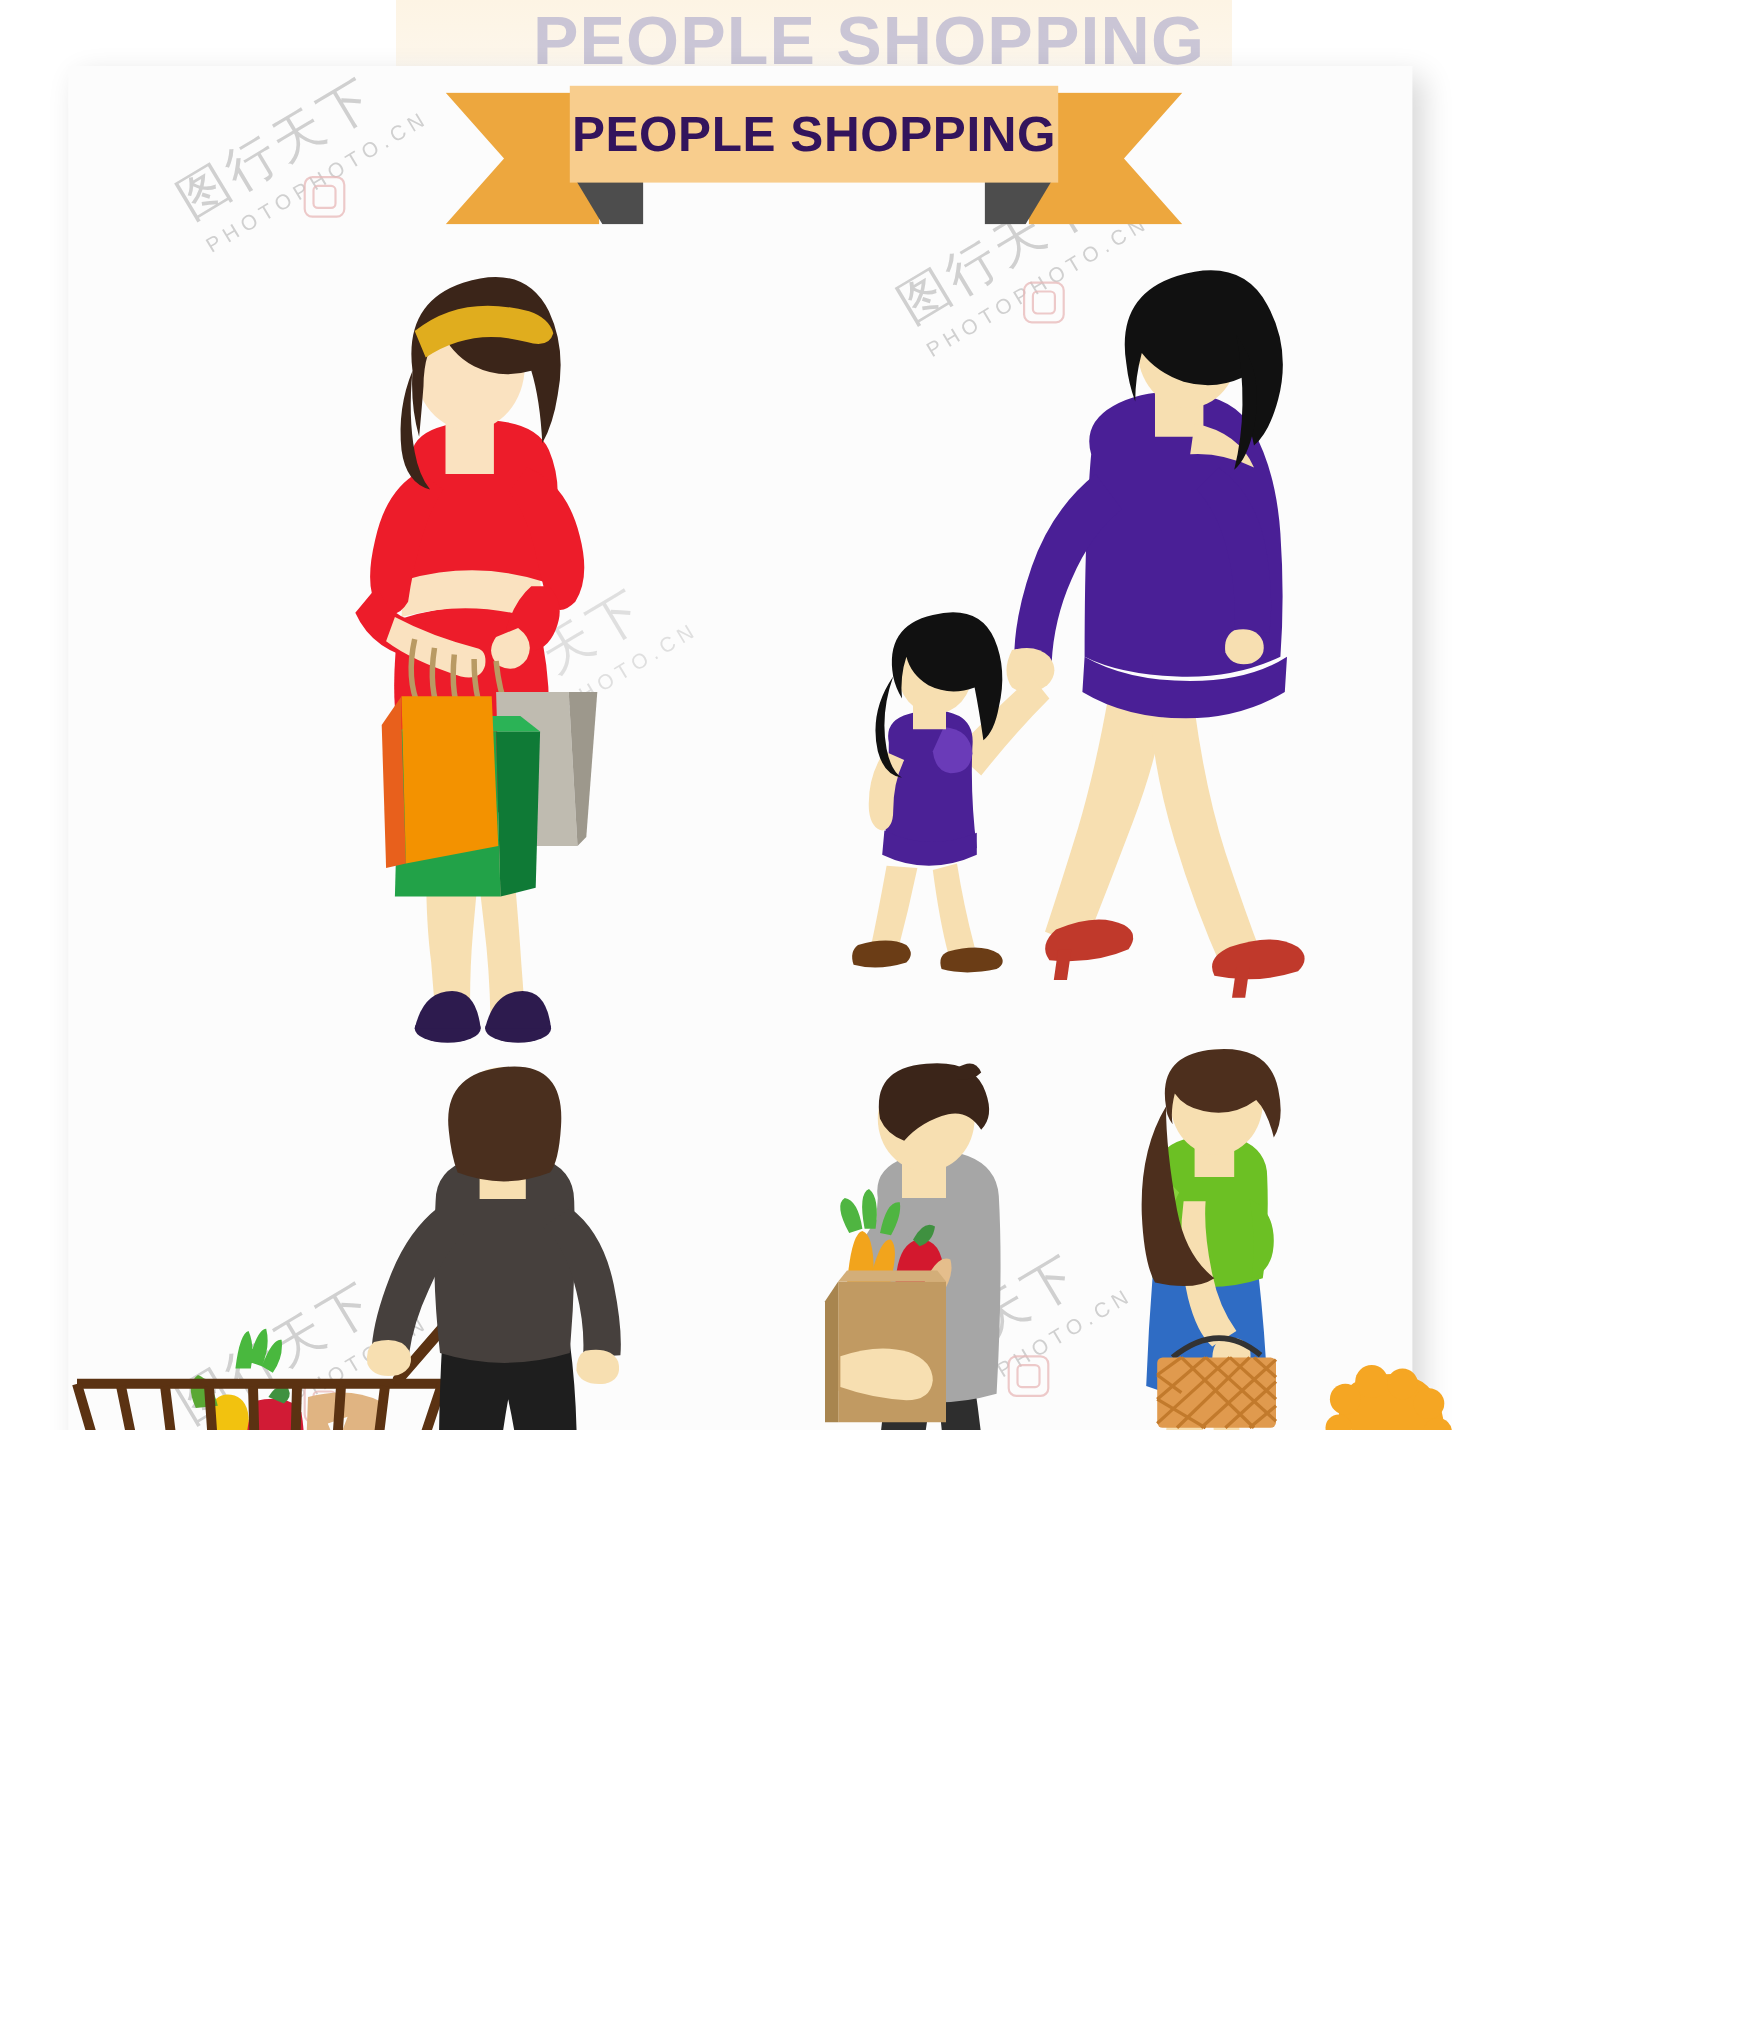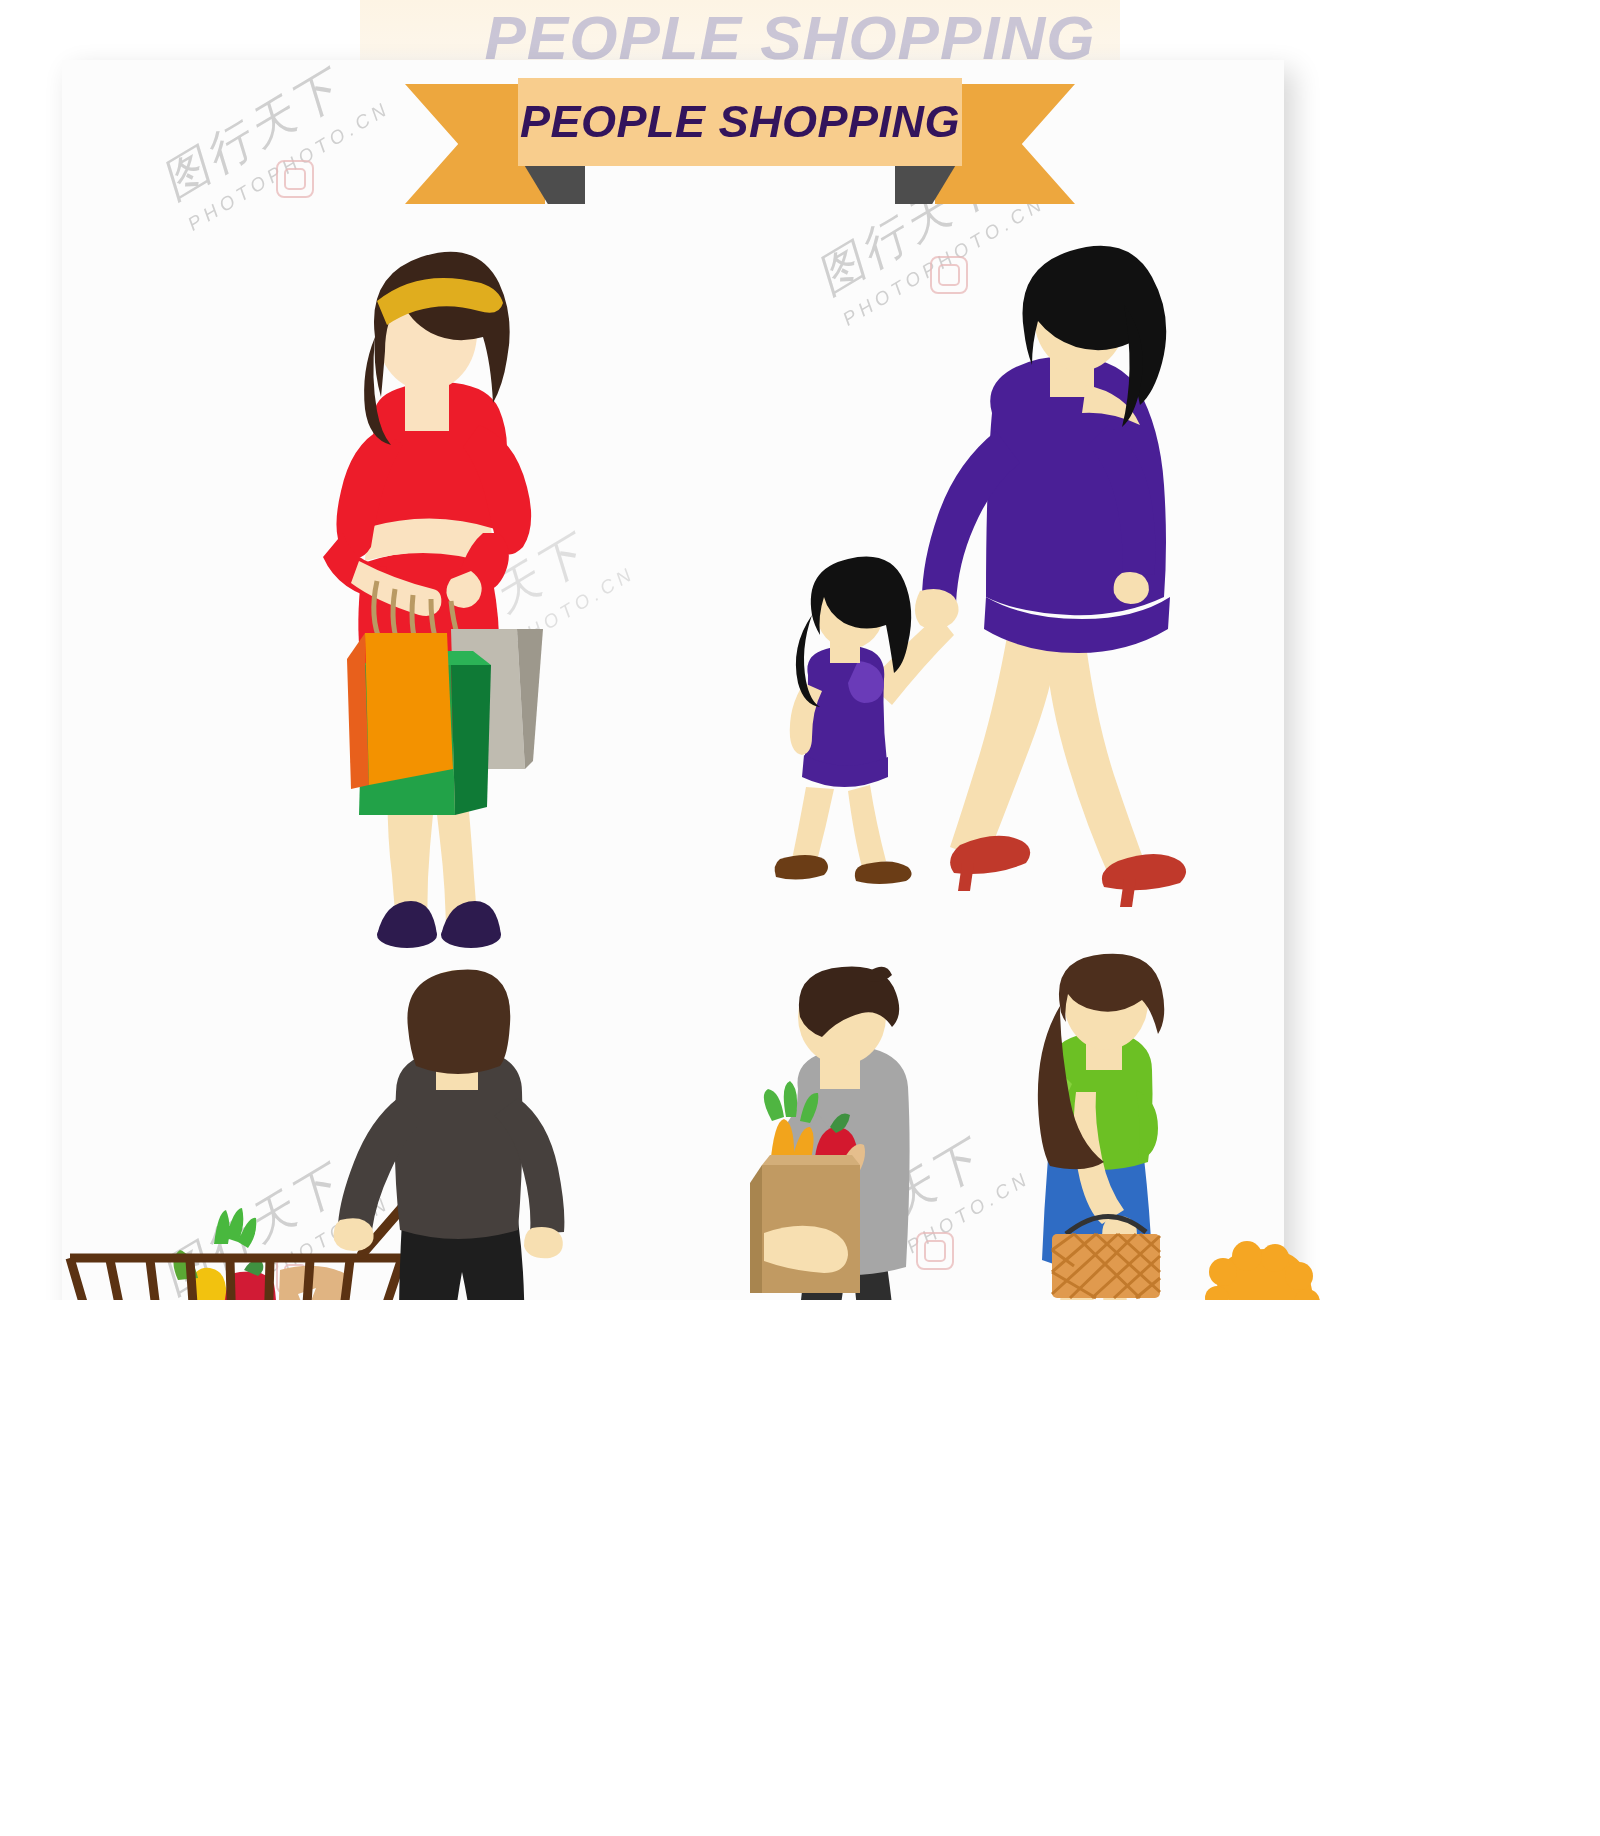--- a/index.html
+++ b/index.html
@@ -4,21 +4,21 @@
 <title>People Shopping</title>
 <style>
   html,body{margin:0;padding:0;}
   body{
     width:1600px;height:1836px;
     background:#ffffff;
     font-family:"Liberation Sans", sans-serif;
     overflow:hidden;
     position:relative;
   }
-  #stage{position:absolute;left:0;top:0;width:1600px;height:1300px;overflow:hidden;font-style:italic;}
+  #stage{position:absolute;left:0;top:0;width:1600px;height:1300px;overflow:hidden;}
 
   
   .ghost{position:absolute;opacity:.28;}
   .ghost-title{
     left:480px;top:2px;width:620px;text-align:center;
     font-size:62px;font-weight:bold;letter-spacing:1px;
     color:#b9b6d0;opacity:.75;
   }
   .ghost-band{
     position:absolute;left:360px;top:0;width:760px;height:80px;

